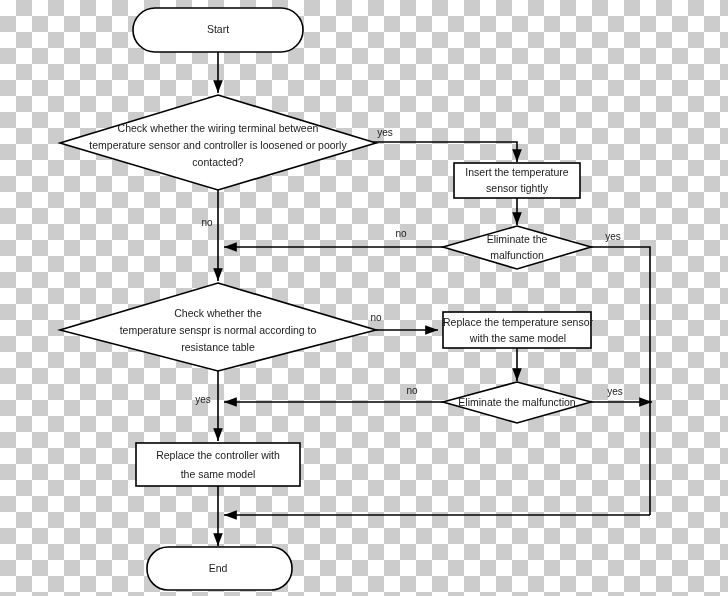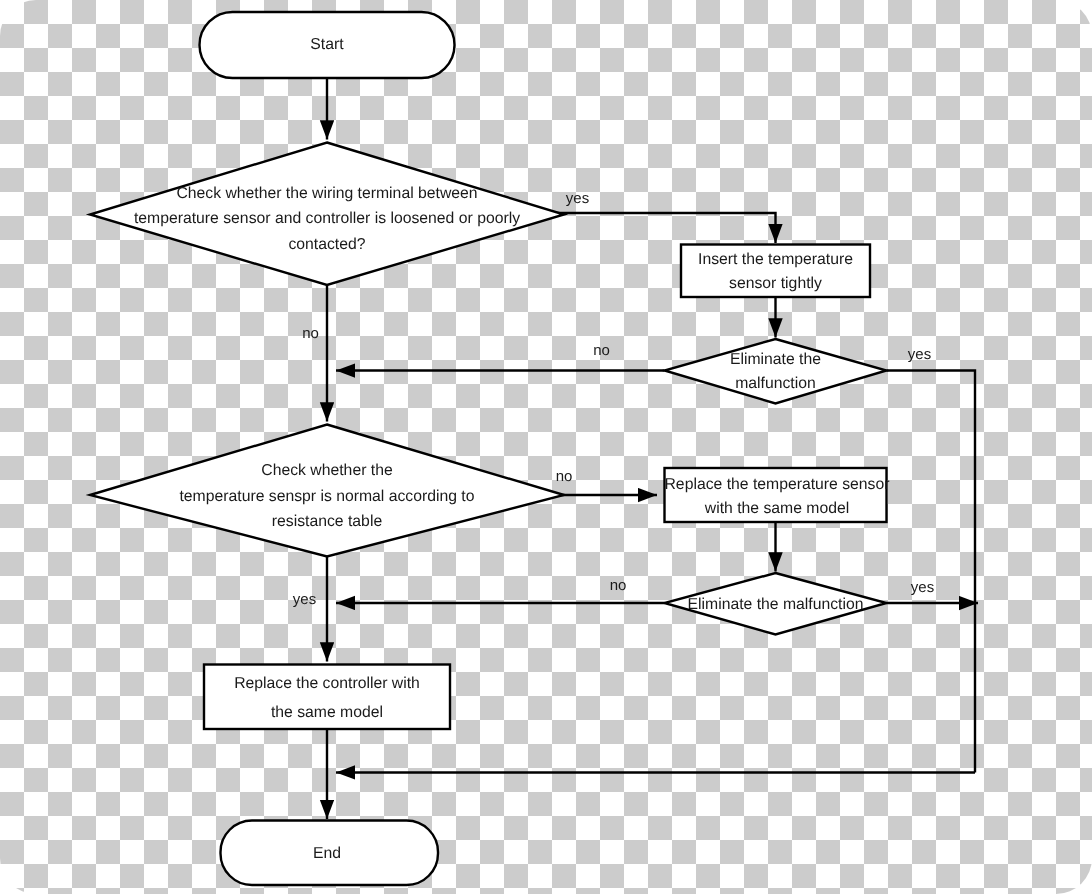--- a/index.html
+++ b/index.html
@@ -18,21 +18,20 @@
     position: relative;
     width: 728px;
     height: 596px;
     
     background-color: #ffffff;
     background-image:
       linear-gradient(45deg, #cccccc 25%, transparent 25%, transparent 75%, #cccccc 75%),
       linear-gradient(45deg, #cccccc 25%, transparent 25%, transparent 75%, #cccccc 75%);
     background-size: 32px 32px;
     background-position: 0 0, 16px 16px;
-    border-radius: 24px;
   }
   #flow {
     position: absolute;
     left: 0;
     top: 0;
   }
   .node-shape {
     fill: #ffffff;
     stroke: #000000;
     stroke-width: 1.6;

